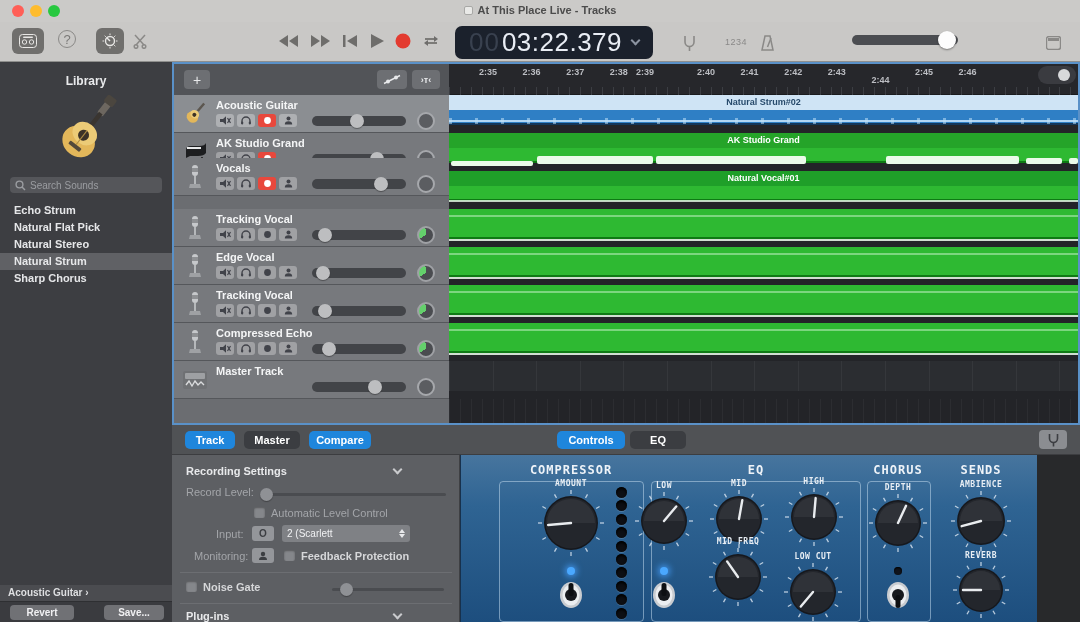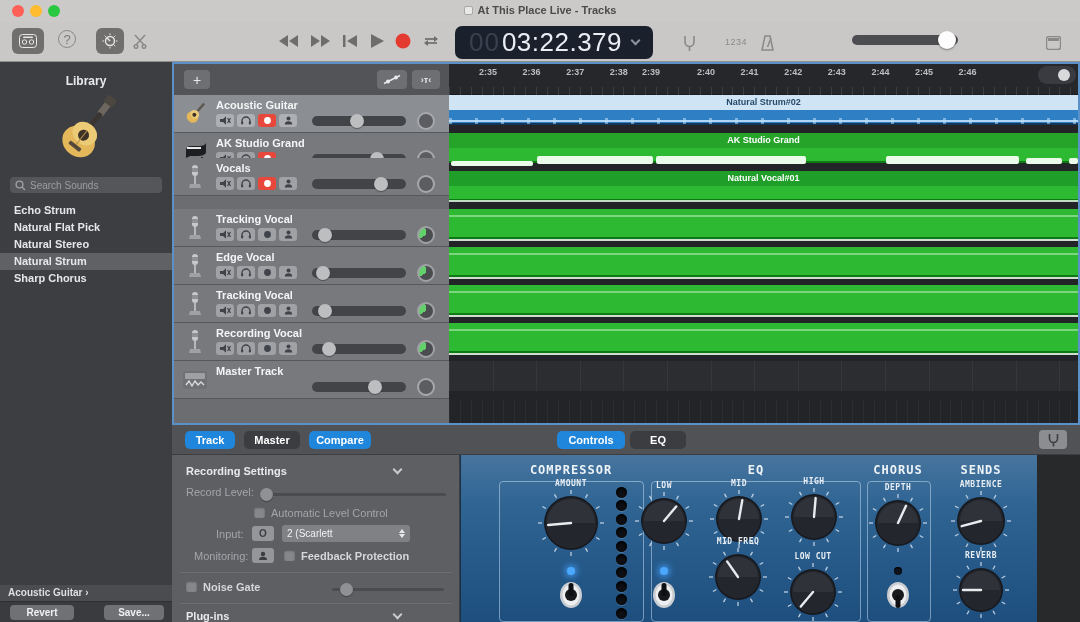--- a/index.html
+++ b/index.html
@@ -519,21 +519,21 @@
         </div>
         <div class="trow" style="top: 259px;">
           <div class="trk-icon">
             <svg width="12" height="26" viewBox="0 0 12 26">
               <rect x="3" y="1" width="6" height="11" rx="3" fill="#c6c8cb"></rect>
               <rect x="3" y="4" width="6" height="4" fill="#8e9093"></rect>
               <line x1="6" y1="12" x2="6" y2="20" stroke="#c6c8cb" stroke-width="1.6"></line>
               <path d="M1,20 h10 l1,4 h-12 z" fill="#9fa1a4"></path>
             </svg>
           </div>
-          <div class="trk-name">Recording Vocal</div>
+          <div class="trk-name">Compressed Echo</div>
           <div class="tbtns">
             <div class="tsm">
               <svg width="11" height="9" viewBox="0 0 11 9">
                 <polygon points="0,3 3,3 6,0.2 6,8.8 3,6 0,6" fill="#41434a"></polygon>
                 <line x1="7.5" y1="2" x2="10.5" y2="7" stroke="#41434a" stroke-width="1.2"></line>
                 <line x1="10.5" y1="2" x2="7.5" y2="7" stroke="#41434a" stroke-width="1.2"></line>
               </svg>
             </div>
             <div class="tsm">
               <svg width="10" height="9" viewBox="0 0 10 9">
@@ -575,26 +575,26 @@
         </div>
       </div>
 
     <div class="abs" id="timeline">
       <div id="ruler">
         <div id="ruler-labels">
             <div class="rlab" style="left: 30px;">2:35</div>
             <div class="rlab" style="left: 73.6px;">2:36</div>
             <div class="rlab" style="left: 117.2px;">2:37</div>
             <div class="rlab" style="left: 160.8px;">2:38</div>
-            <div class="rlab" style="left: 193px;">2:39</div>
+            <div class="rlab" style="left: 187px;">2:39</div>
             <div class="rlab" style="left: 248px;">2:40</div>
             <div class="rlab" style="left: 291.6px;">2:41</div>
             <div class="rlab" style="left: 335.2px;">2:42</div>
             <div class="rlab" style="left: 378.8px;">2:43</div>
-            <div class="rlab" style="left: 422.4px;">2:44</div>
+            <div class="rlab" style="left: 422.4px; margin-top: 8px;">2:44</div>
             <div class="rlab" style="left: 466px;">2:45</div>
             <div class="rlab" style="left: 509.6px;">2:46</div>
           </div>
         <div id="ruler-ticks"></div>
         <div id="ruler-zoom">
             <div class="dot"></div>
           </div>
       </div>
       <div id="region-rows">
           <div class="rrow" style="top: 31px; background: rgb(47, 127, 197); border-bottom: 2px solid rgb(19, 54, 90);">

